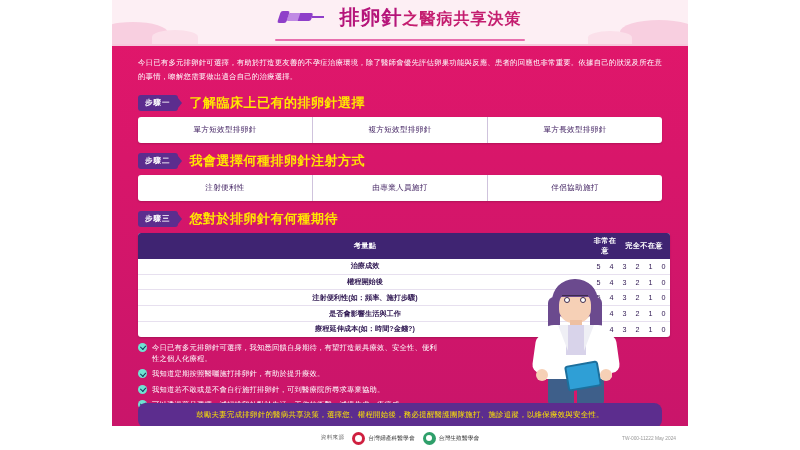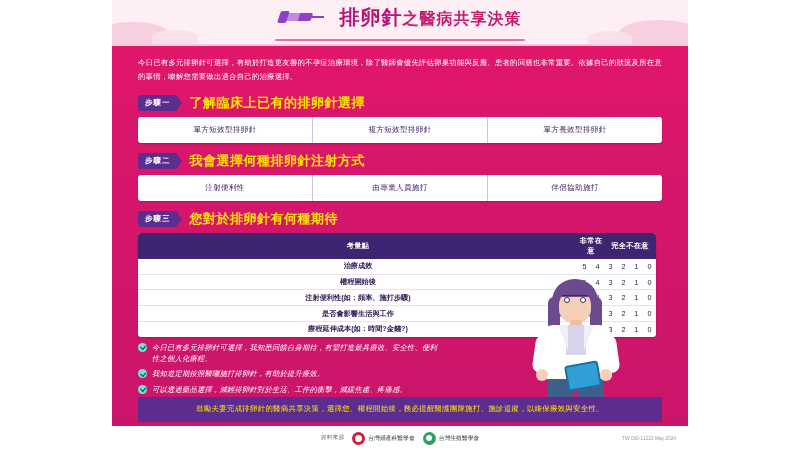--- a/index.html
+++ b/index.html
@@ -92,41 +92,41 @@
     display:flex;height:26px;align-items:stretch;
     box-shadow:0 1px 2px rgba(0,0,0,.18);
   }
   .options .opt{
     flex:1;display:flex;align-items:center;justify-content:center;
     font-size:7.6px;color:#3b1a5c;letter-spacing:.3px;
   }
   .options .opt + .opt{border-left:1px solid #cfc3dd;}
   
   .tablewrap{
-    margin:5px 32px 0 26px;
+    margin:5px 18px 0 26px;
     background:#ffffff;border-radius:3px;overflow:hidden;
     box-shadow:0 1px 2px rgba(0,0,0,.18);
   }
   table{width:100%;border-collapse:collapse;}
   thead th{
     background:#3f2472;color:#ffffff;font-size:7.2px;font-weight:700;
     padding:3px 0;letter-spacing:.3px;
   }
   thead th.lead{text-align:center;}
   tbody td{
     font-size:7.2px;color:#2d1550;padding:2.4px 0;text-align:center;
     border-bottom:1px solid #e7e0ef;
   }
   tbody tr:last-child td{border-bottom:none;}
   tbody td.label{text-align:center;color:#2d1550;font-weight:bold;}
   .scale-cell{width:13px;}
   
   .checks{
     margin:5px 26px 0 26px;
-    position:relative;min-height:96px;font-style:italic;
+    position:relative;min-height:96px;
   }
   .check-item{
     display:flex;gap:5px;align-items:flex-start;margin-bottom:4px;
     width:300px;
   }
   .tick{
     flex:0 0 auto;width:9px;height:9px;border-radius:50%;
     background:#6fe3d2;position:relative;margin-top:1px;
   }
   .tick::after{
@@ -190,22 +190,22 @@
     border-radius:8px;transform:rotate(-8deg);
   }
   .d-handL{position:absolute;left:28px;top:90px;width:12px;height:12px;background:#f6d0b6;border-radius:50%;}
   .d-handR{position:absolute;left:92px;top:90px;width:12px;height:12px;background:#f6d0b6;border-radius:50%;}
   .d-tablet{
     position:absolute;left:58px;top:84px;width:30px;height:22px;background:#2f9fd6;
     border-radius:3px;border:2px solid #1d6f9c;transform:rotate(-10deg);
   }
   
   .banner{
-    position:absolute;left:26px;right:26px;bottom:28px;
-    background:#5c2d8e;border-radius:0;
+    position:absolute;left:26px;right:26px;bottom:22px;
+    background:#5c2d8e;border-radius:8px;
     padding:6px 10px;color:#ffe600;font-size:7.4px;line-height:1.7;
     text-align:center;letter-spacing:.3px;
   }
   .footer{
     position:absolute;left:0;right:0;bottom:0;height:24px;
     background:#ffffff;display:flex;align-items:center;justify-content:center;gap:8px;
   }
   .f-label{font-size:5.6px;color:#666;letter-spacing:.3px;}
   .f-logo{
     display:flex;align-items:center;gap:3px;font-size:5.8px;color:#333;
@@ -324,20 +324,24 @@
   </div>
 
   <div class="checks">
     <div class="check-item">
       <span class="tick"></span>
       <span class="check-text">今日已有多元排卵針可選擇，我知悉回饋自身期待，有望打造最具療效、安全性、便利性之個人化療程。</span>
     </div>
     <div class="check-item">
       <span class="tick"></span>
       <span class="check-text">我知道定期按照醫囑施打排卵針，有助於提升療效。</span>
+    </div>
+    <div class="check-item">
+      <span class="tick"></span>
+      <span class="check-text">我知道若不敢或是不會自行施打排卵針，可到醫療院所尋求專業協助。</span>
     </div>
     <div class="check-item">
       <span class="tick"></span>
       <span class="check-text">可以透過藥品選擇，減輕排卵針對於生活、工作的衝擊，減緩焦慮、疼痛感。</span>
     </div>
 
     <div class="doctor">
       <div class="d-hair"></div>
       <div class="d-hairside"></div>
       <div class="d-hairside2"></div>

